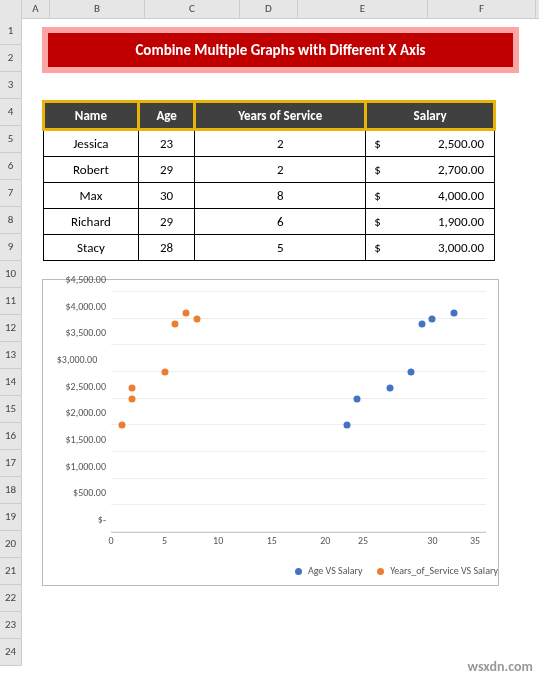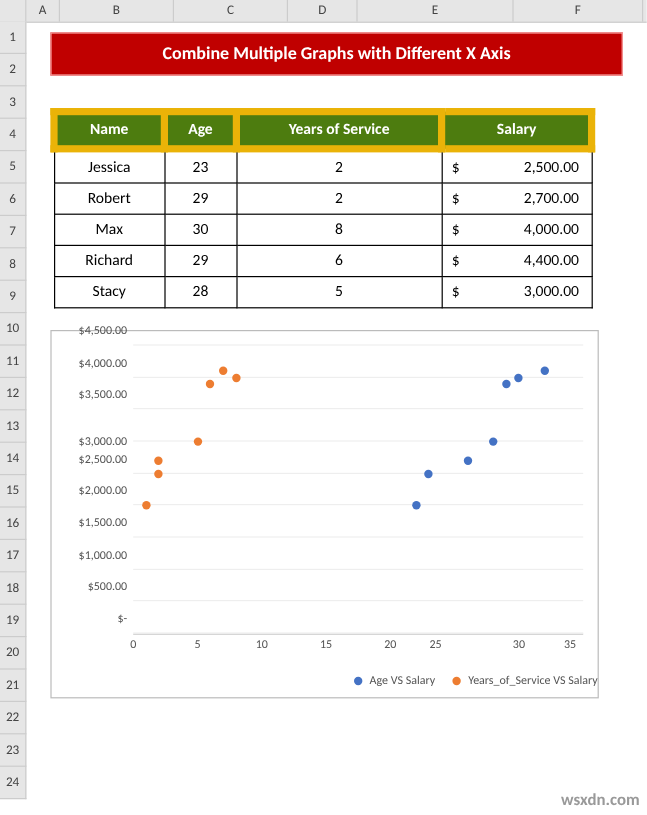--- a/index.html
+++ b/index.html
@@ -55,33 +55,33 @@
 
   .title-bar {
     margin: 9px 20px 16px 20px;
     background: #c00000;
     color: #fff;
     font-weight: bold;
     font-size: 15px;
     text-align: center;
     line-height: 34px;
     height: 34px;
-    border: 1px solid #fca5a5;
+    border: 6px solid #fca5a5;
   }
 
   table.data {
     margin: 27px 20px 0 20px;
     border-collapse: collapse;
     width: 454px;
   }
   table.data th {
-    background: #4d7c0f;
+    background: #404040;
     color: #fff;
     font-weight: bold;
-    border: 6px solid #eab308;
+    border: 3px solid #eab308;
     padding: 5px 4px;
     font-size: 13px;
   }
   table.data td {
     border: 1px solid #000;
     padding: 4px 6px;
     text-align: center;
     font-size: 13px;
     height: 17px;
   }
@@ -248,21 +248,21 @@
               <span class="dollar">$</span>
               <span class="num">4,000.00</span>
             </td>
           </tr>
           <tr>
             <td>Richard</td>
             <td>29</td>
             <td>6</td>
             <td class="sal">
               <span class="dollar">$</span>
-              <span class="num">4,400.00</span>
+              <span class="num">1,900.00</span>
             </td>
           </tr>
           <tr>
             <td>Stacy</td>
             <td>28</td>
             <td>5</td>
             <td class="sal">
               <span class="dollar">$</span>
               <span class="num">3,000.00</span>
             </td>
@@ -278,21 +278,21 @@
           <div class="y-tick" style="bottom: 26.6667px;">$500.00</div>
           <div class="y-grid" style="bottom: 53.3333px;"></div>
           <div class="y-tick" style="bottom: 53.3333px;">$1,000.00</div>
           <div class="y-grid" style="bottom: 80px;"></div>
           <div class="y-tick" style="bottom: 80px;">$1,500.00</div>
           <div class="y-grid" style="bottom: 106.667px;"></div>
           <div class="y-tick" style="bottom: 106.667px;">$2,000.00</div>
           <div class="y-grid" style="bottom: 133.333px;"></div>
           <div class="y-tick" style="bottom: 133.333px;">$2,500.00</div>
           <div class="y-grid" style="bottom: 160px;"></div>
-          <div class="y-tick" style="bottom: 148px;">$3,000.00</div>
+          <div class="y-tick" style="bottom: 160px; text-align: center;">$3,000.00</div>
           <div class="y-grid" style="bottom: 186.667px;"></div>
           <div class="y-tick" style="bottom: 186.667px;">$3,500.00</div>
           <div class="y-grid" style="bottom: 213.333px;"></div>
           <div class="y-tick" style="bottom: 213.333px;">$4,000.00</div>
           <div class="y-grid" style="bottom: 240px;"></div>
           <div class="y-tick" style="bottom: 240px; margin-top: 11px;">$4,500.00</div>
           <div class="x-tick" style="left: 0px;">0</div>
           <div class="x-tick" style="left: 53.5714px;">5</div>
           <div class="x-tick" style="left: 107.143px;">10</div>
           <div class="x-tick" style="left: 160.714px;">15</div>

